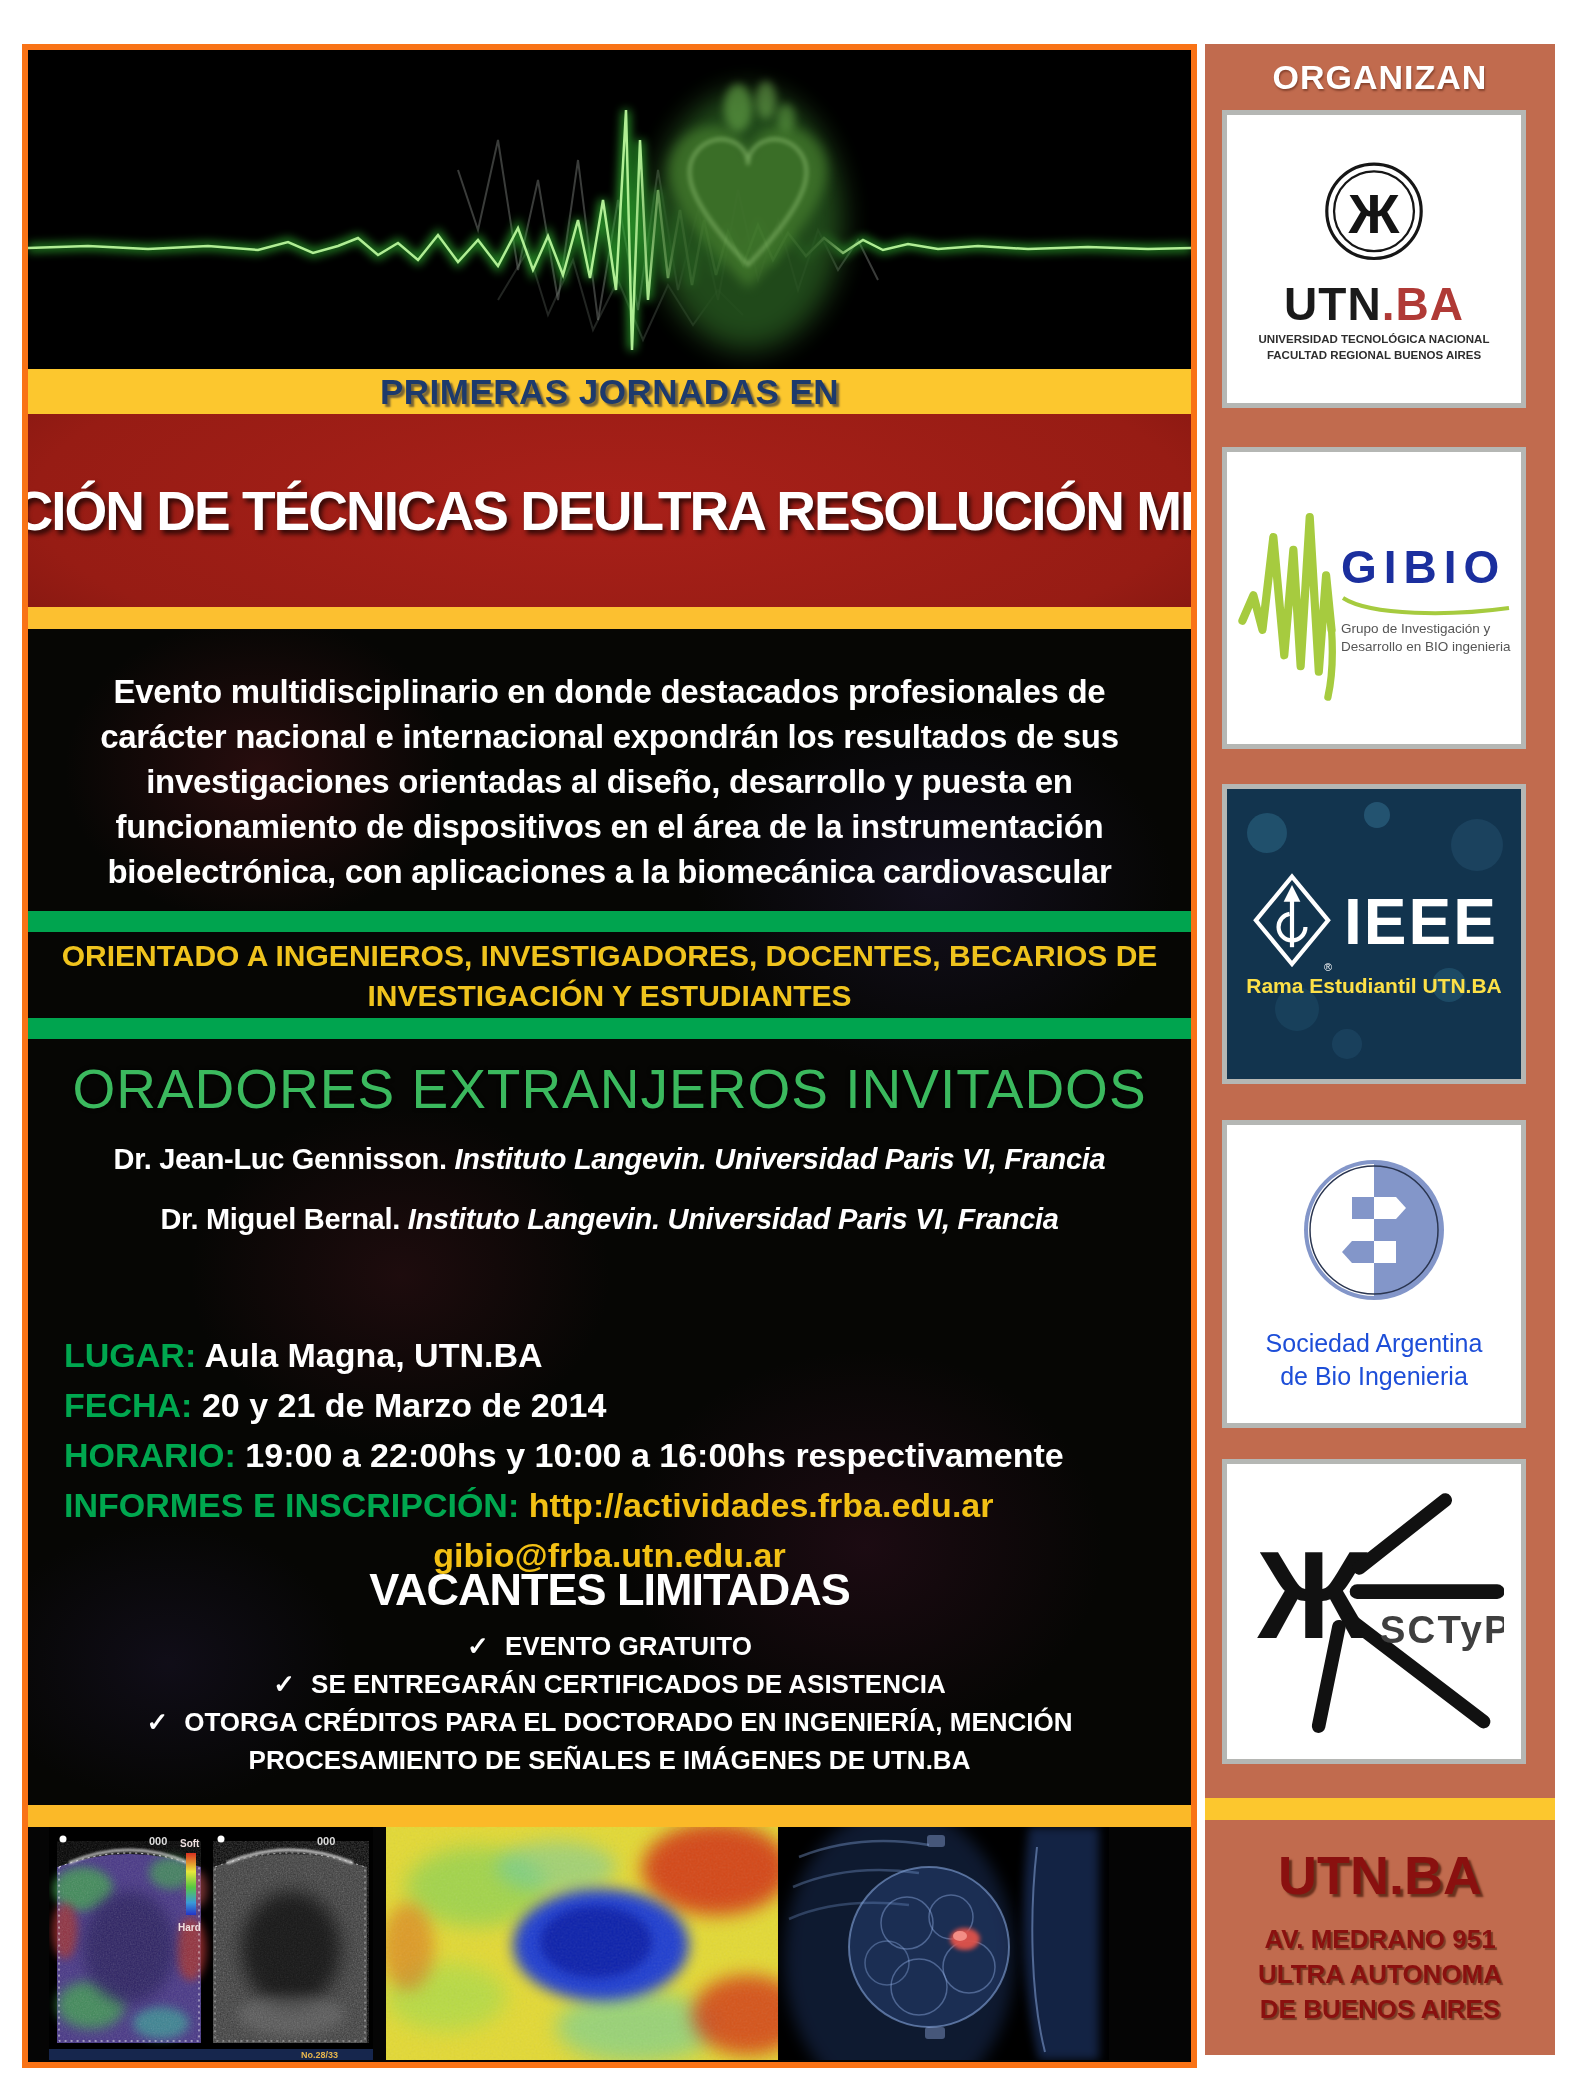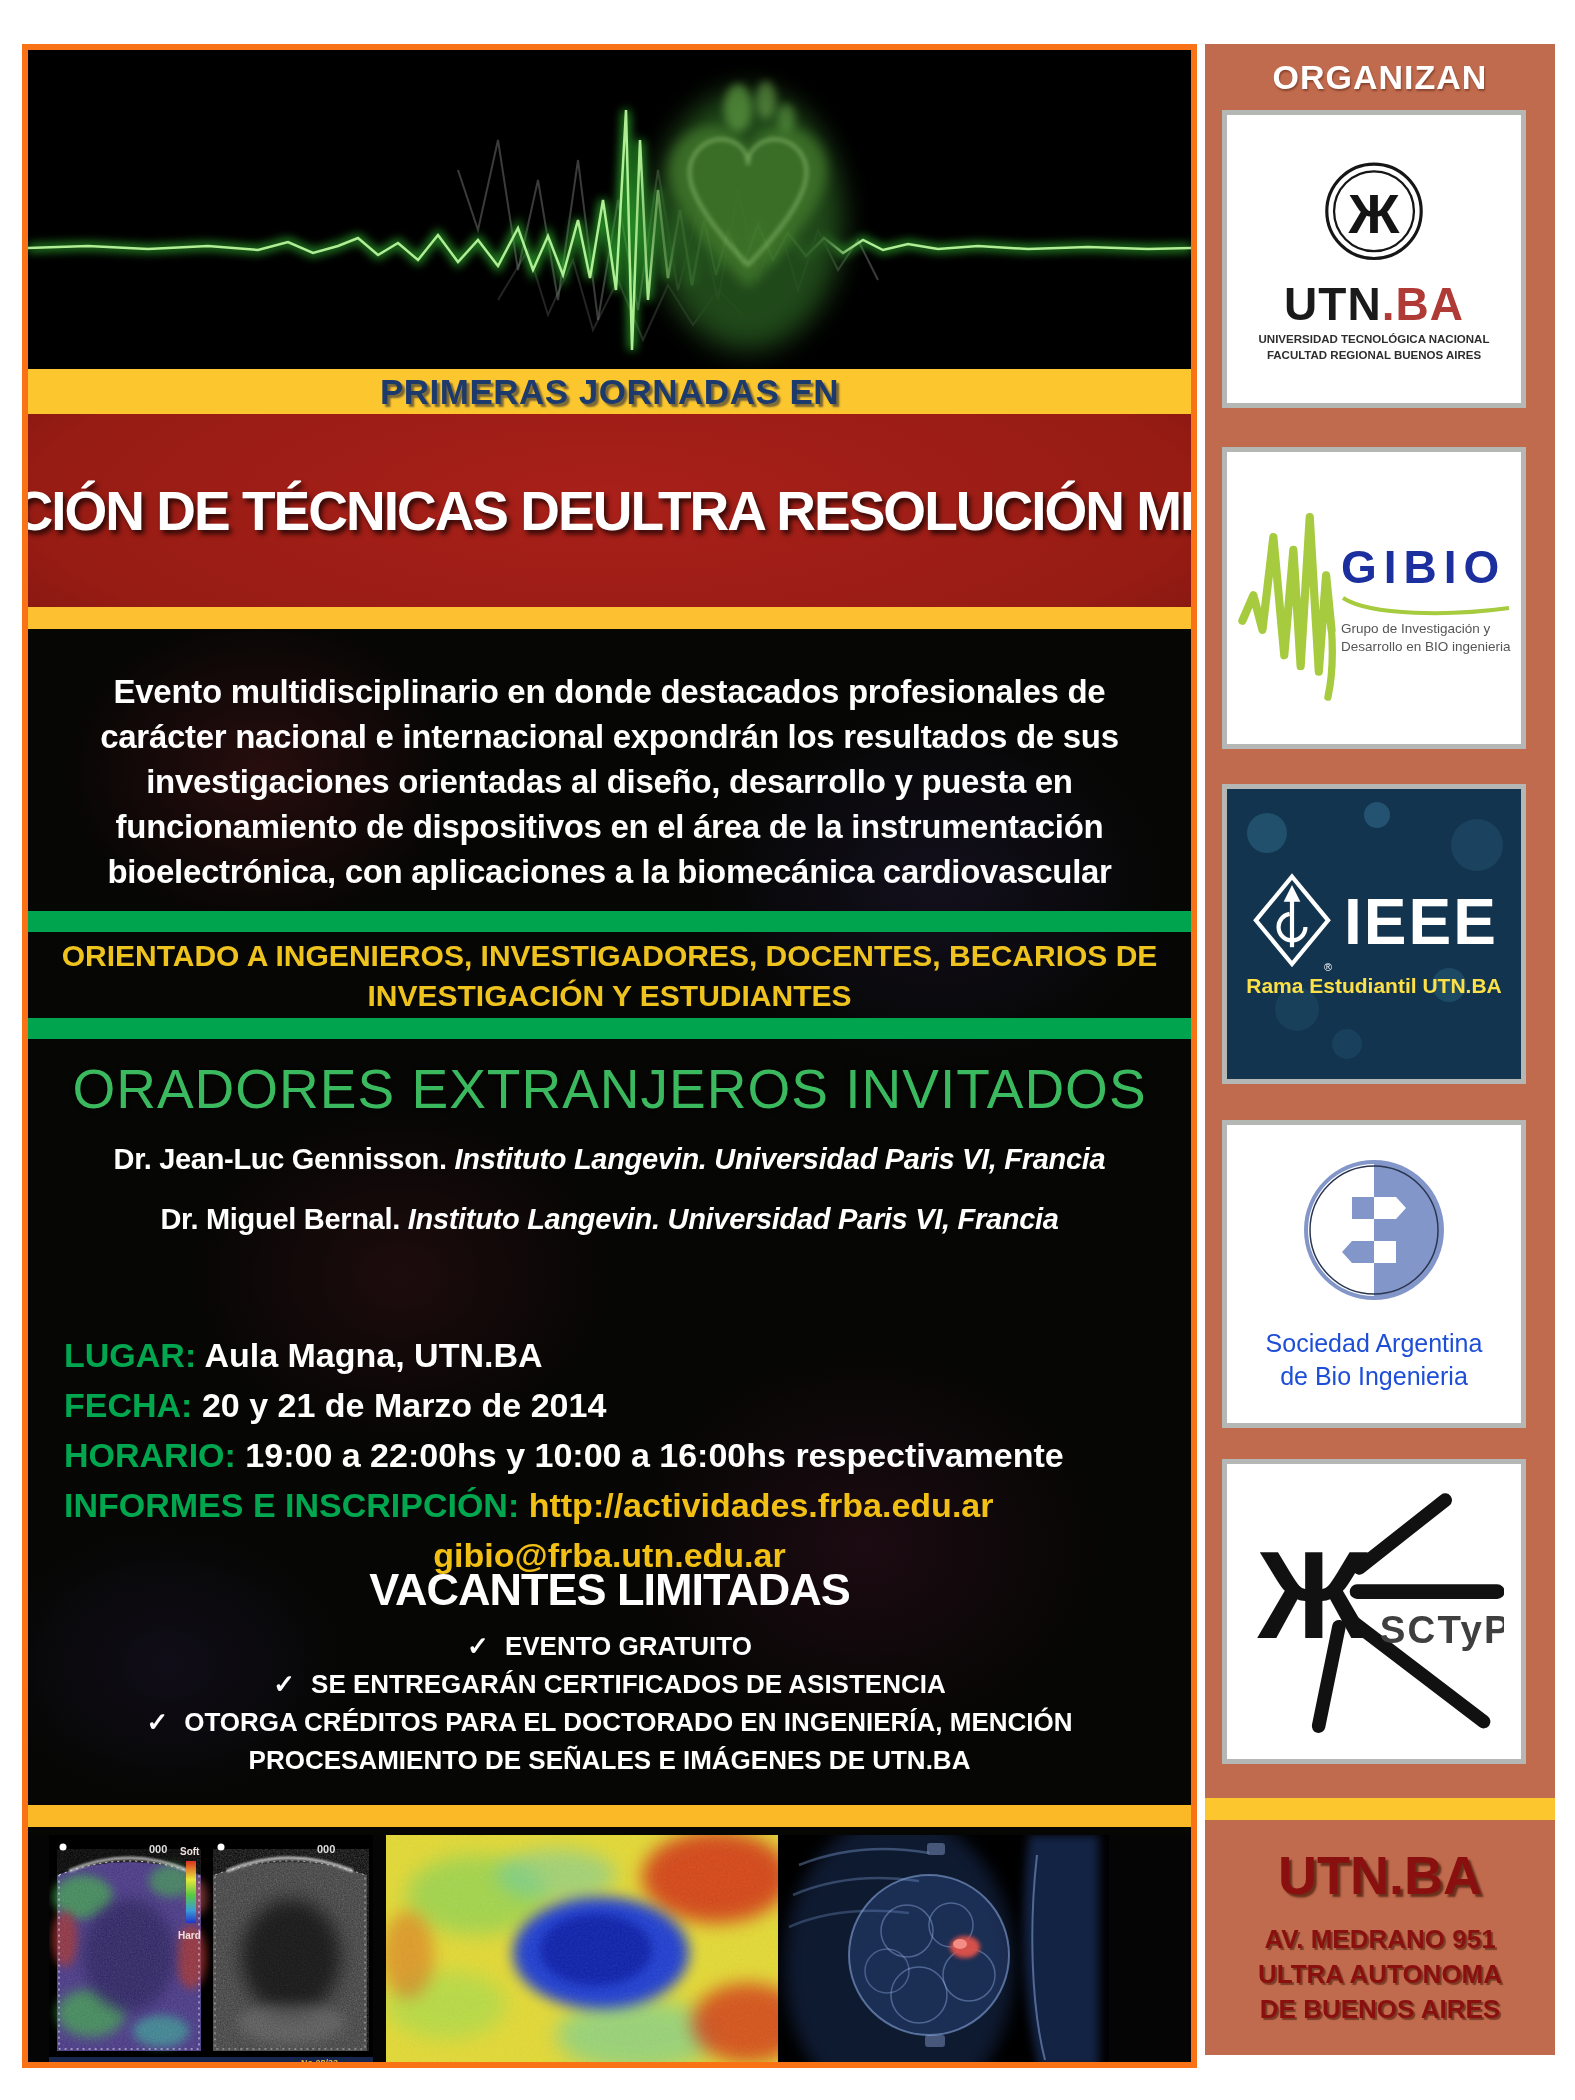--- a/index.html
+++ b/index.html
@@ -30,21 +30,21 @@
   .speakers{position:absolute;left:0;top:1079px;width:1163px;text-align:center;font-size:29px;line-height:60px;color:#ffffff;font-weight:bold;letter-spacing:-.3px;white-space:nowrap;}
   .speaker-affiliation{font-style:italic;}
   .details{position:absolute;left:36px;top:1280px;width:1091px;font-size:34px;line-height:50px;font-weight:bold;white-space:nowrap;}
   .detail-label{color:#00a74f;}
   .detail-value{color:#ffffff;}
   .detail-link{color:#f2c014;}
   .email-line{text-align:center;white-space:normal;}
   .vacantes{position:absolute;left:0;top:1514px;width:1163px;text-align:center;font-size:45px;font-weight:bold;color:#ffffff;letter-spacing:-1px;}
   .checklist{position:absolute;left:0;top:1577px;width:1163px;text-align:center;font-size:26px;line-height:38px;font-weight:bold;color:#ffffff;}
   .check-glyph{display:inline-block;margin-right:16px;}
-  .images-strip{position:absolute;left:0;top:1777px;width:1163px;height:233px;background:#050505;margin-top:8px;}
+  .images-strip{position:absolute;left:0;top:1777px;width:1163px;height:233px;background:#050505;}
   .strip-img{position:absolute;top:0;height:233px;}
   .img-ultrasound{left:21px;width:324px;}
   .img-heatmap{left:358px;width:392px;}
   .img-anatomy{left:751px;width:330px;}
 
   
   .sidebar{position:absolute;left:1205px;top:44px;width:350px;height:2011px;background:#c16b4e;}
   .organizan{position:absolute;left:0;top:14px;width:350px;text-align:center;font-size:34px;font-weight:bold;color:#ffffff;letter-spacing:1px;text-shadow:1px 2px 2px rgba(80,30,15,.5);}
   .card{position:absolute;left:17px;width:304px;background:#ffffff;border:5px solid #b5b7b4;box-sizing:border-box;overflow:hidden;display:flex;flex-direction:column;align-items:center;justify-content:center;}
   .card-utn{top:66px;height:298px;}

